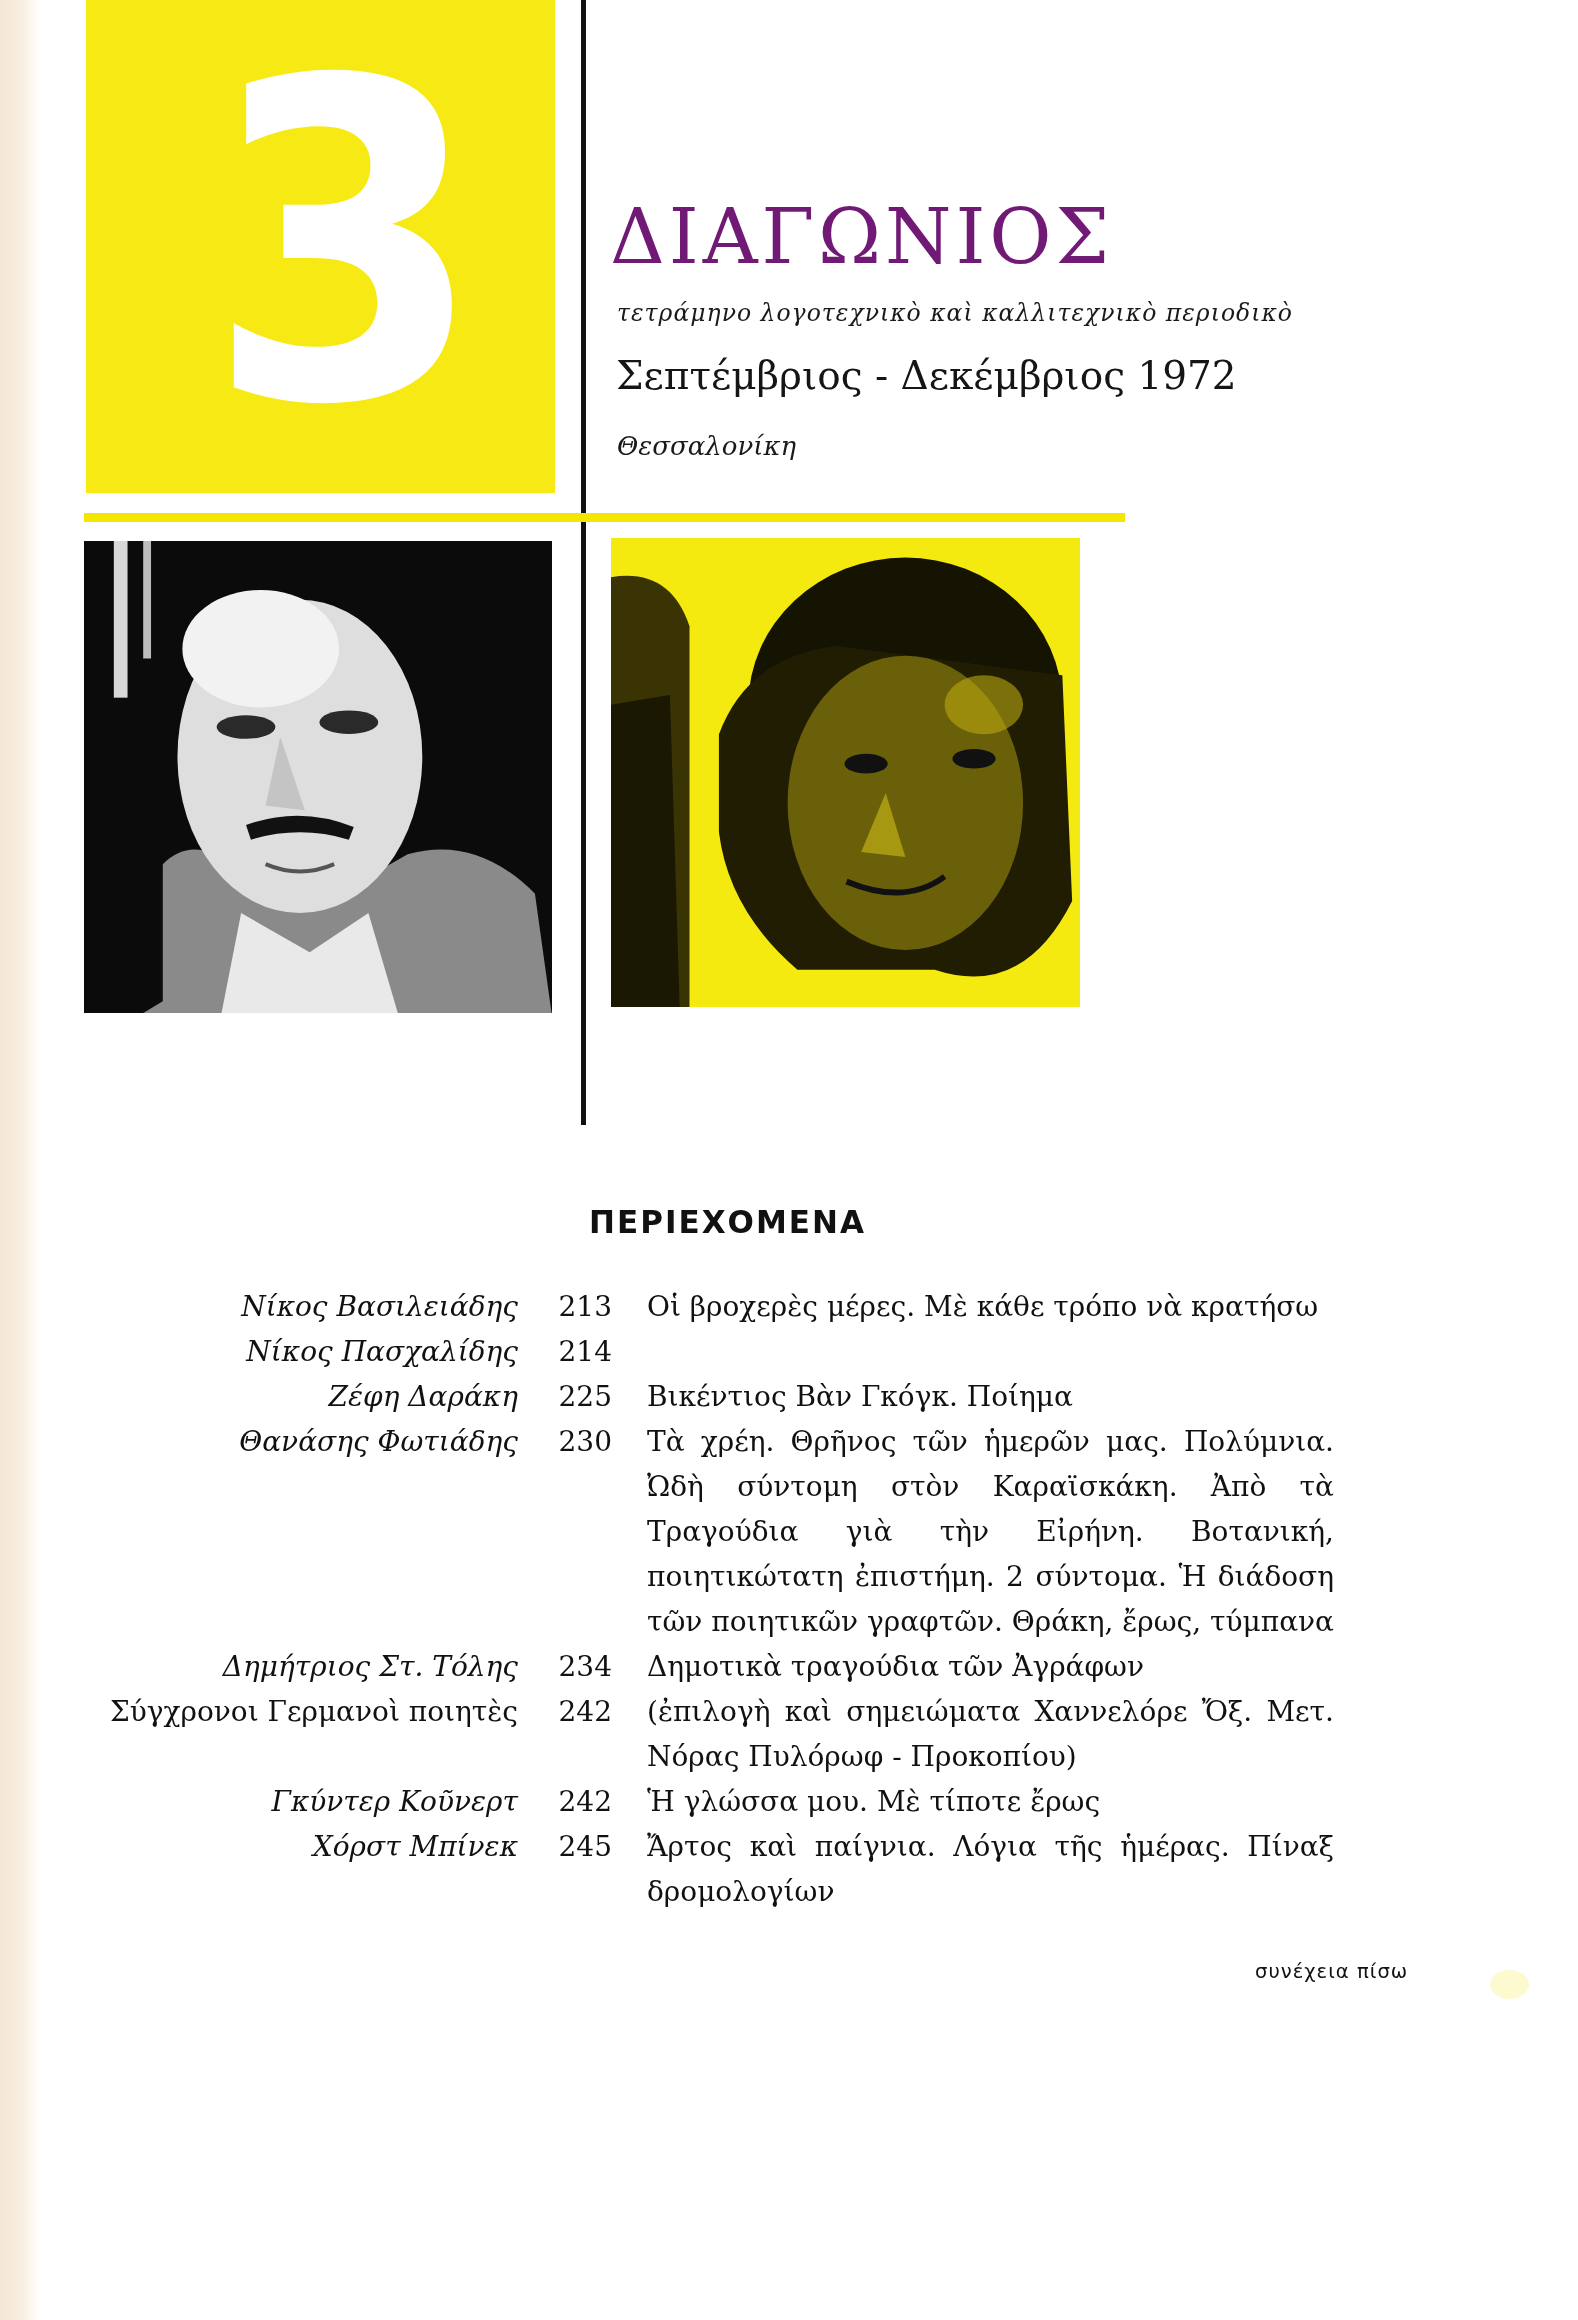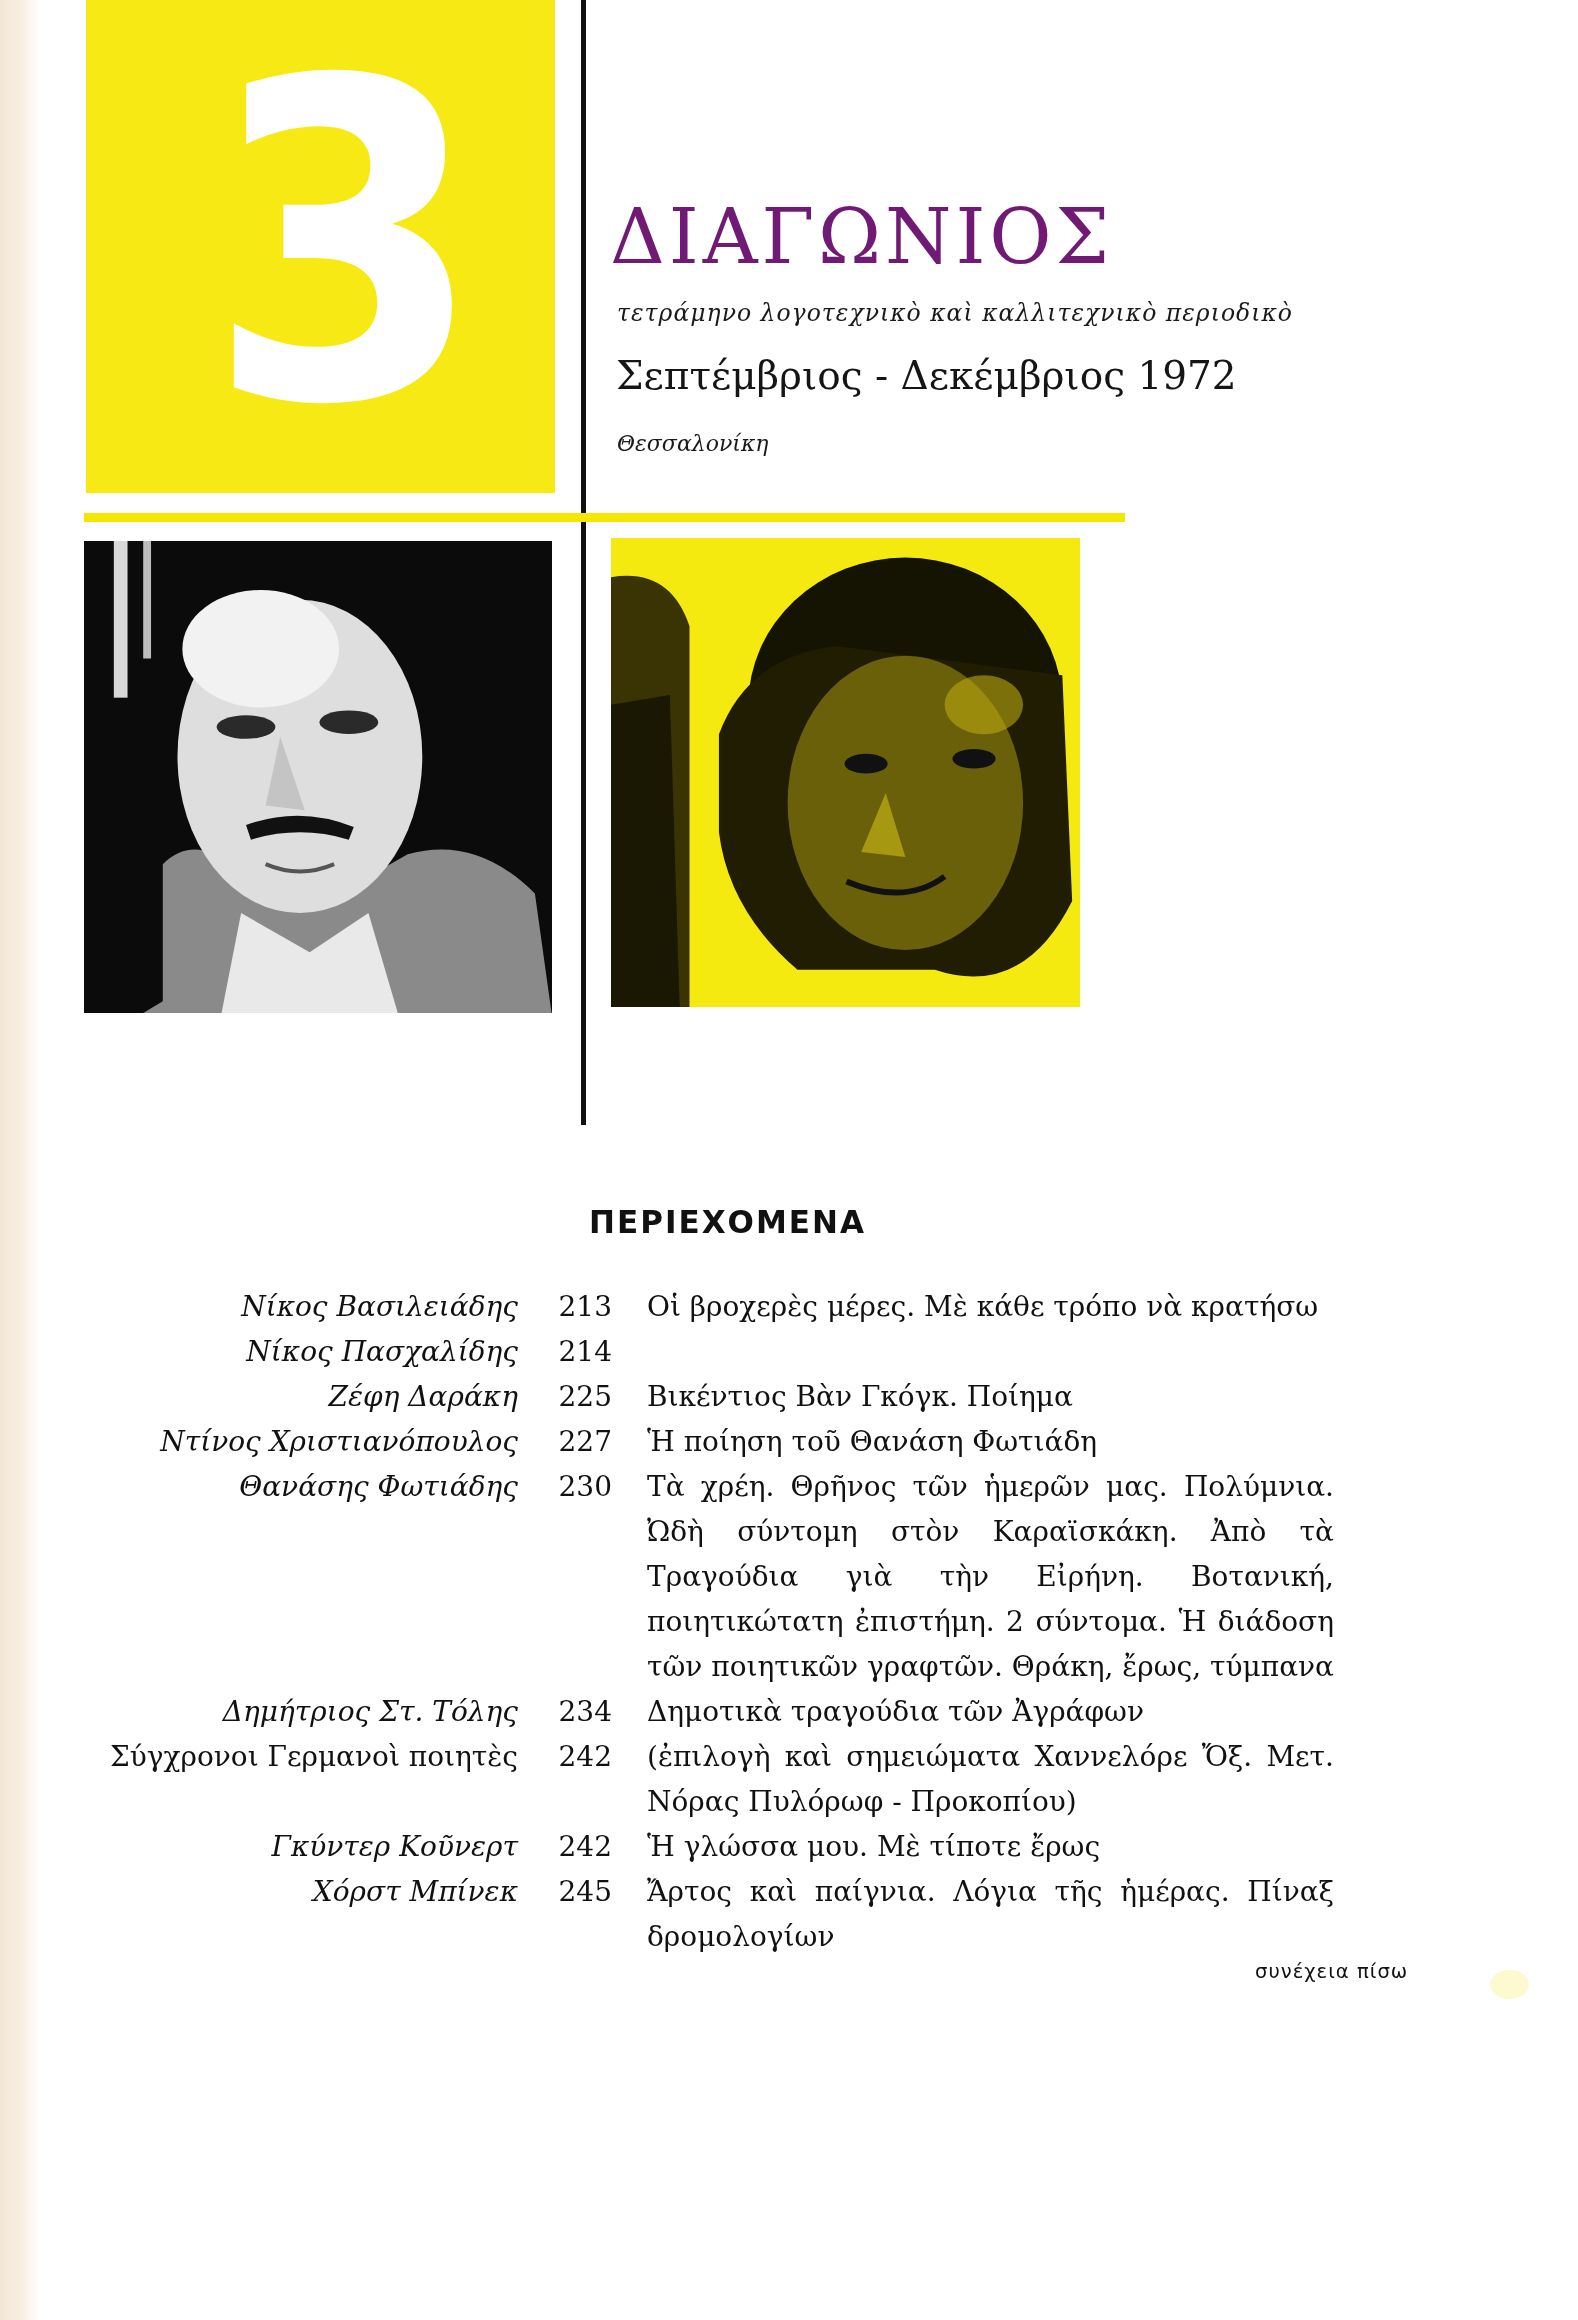--- a/index.html
+++ b/index.html
@@ -40,21 +40,21 @@
   .subtitle {
     position: absolute; left: 617px; top: 299px;
     font-size: 23.5px; font-style: italic; letter-spacing: 1px; color: #1a1a1a;
   }
   .date {
     position: absolute; left: 616px; top: 353px;
     font-size: 39px; color: #151515;
   }
   .city {
     position: absolute; left: 617px; top: 431px;
-    font-size: 22px; font-style: italic; color: #1a1a1a;
+    font-size: 26px; font-style: italic; color: #1a1a1a;
   }
   .photo {
     position: absolute; overflow: hidden;
   }
   .photo-left {
     left: 84px; top: 541px; width: 468px; height: 472px;
     background: #0b0b0b;
   }
   .photo-right {
     left: 611px; top: 538px; width: 469px; height: 469px;
@@ -154,25 +154,20 @@
   <div class="toc-row">
     <div class="toc-author">Νίκος Πασχαλίδης</div>
     <div class="toc-page">214</div>
   </div>
   <div class="toc-row">
     <div class="toc-author">Ζέφη Δαράκη</div>
     <div class="toc-page">225</div>
     <div class="toc-title">Βικέντιος Βὰν Γκόγκ. Ποίημα</div>
   </div>
   <div class="toc-row">
-    <div class="toc-author">Ντίνος Χριστιανόπουλος</div>
-    <div class="toc-page">227</div>
-    <div class="toc-title">Ἡ ποίηση τοῦ Θανάση Φωτιάδη</div>
-  </div>
-  <div class="toc-row">
     <div class="toc-author">Θανάσης Φωτιάδης</div>
     <div class="toc-page">230</div>
     <div class="toc-title">Τὰ χρέη. Θρῆνος τῶν ἡμερῶν μας. Πολύμνια. Ὠδὴ σύντομη στὸν Καραϊσκάκη. Ἀπὸ τὰ Τραγούδια γιὰ τὴν Εἰρήνη. Βοτανική, ποιητικώτατη ἐπιστήμη. 2 σύντομα. Ἡ διάδοση τῶν ποιητικῶν γραφτῶν. Θράκη, ἔρως, τύμπανα</div>
   </div>
   <div class="toc-row">
     <div class="toc-author">Δημήτριος Στ. Τόλης</div>
     <div class="toc-page">234</div>
     <div class="toc-title">Δημοτικὰ τραγούδια τῶν Ἀγράφων</div>
   </div>
   <div class="toc-row">

